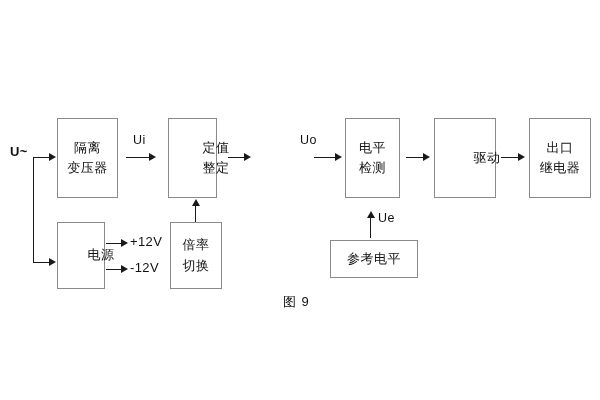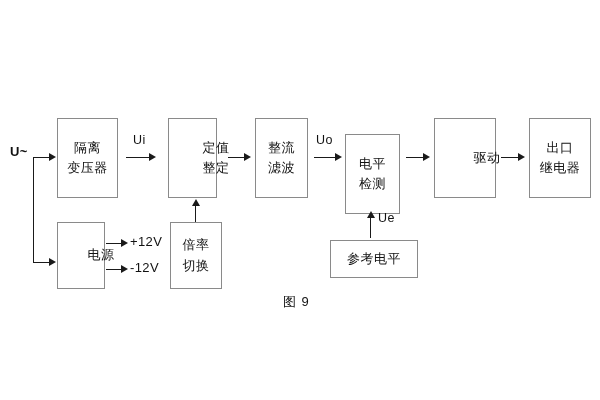--- a/index.html
+++ b/index.html
@@ -82,30 +82,26 @@
   <div class="arrow-r" style="left:149px;top:153px;"></div>
 
   <div class="block" style="left:168px;top:118px;width:33px;height:80px;padding-left:47px;">
     <span>定值</span>
     <span>整定</span>
   </div>
 
   <div class="hline" style="left:228px;top:157px;width:17px;"></div>
   <div class="arrow-r" style="left:244px;top:153px;"></div>
 
-  <div class="block" style="left:255px;top:118px;width:53px;height:80px;">
-    <span>整流</span>
-    <span>滤波</span>
-  </div>
 
-  <div class="txt sig" style="left:316px;top:133px;">Uo</div>
+  <div class="txt sig" style="left:300px;top:133px;">Uo</div>
   <div class="hline" style="left:314px;top:157px;width:22px;"></div>
   <div class="arrow-r" style="left:335px;top:153px;"></div>
 
-  <div class="block" style="left:345px;top:118px;width:55px;height:80px;margin-top:16px;">
+  <div class="block" style="left:345px;top:118px;width:55px;height:80px;">
     <span>电平</span>
     <span>检测</span>
   </div>
 
   <div class="hline" style="left:406px;top:157px;width:18px;"></div>
   <div class="arrow-r" style="left:423px;top:153px;"></div>
 
   <div class="block" style="left:434px;top:118px;width:62px;height:80px;padding-left:44px;">
     <span>驱动</span>
   </div>

